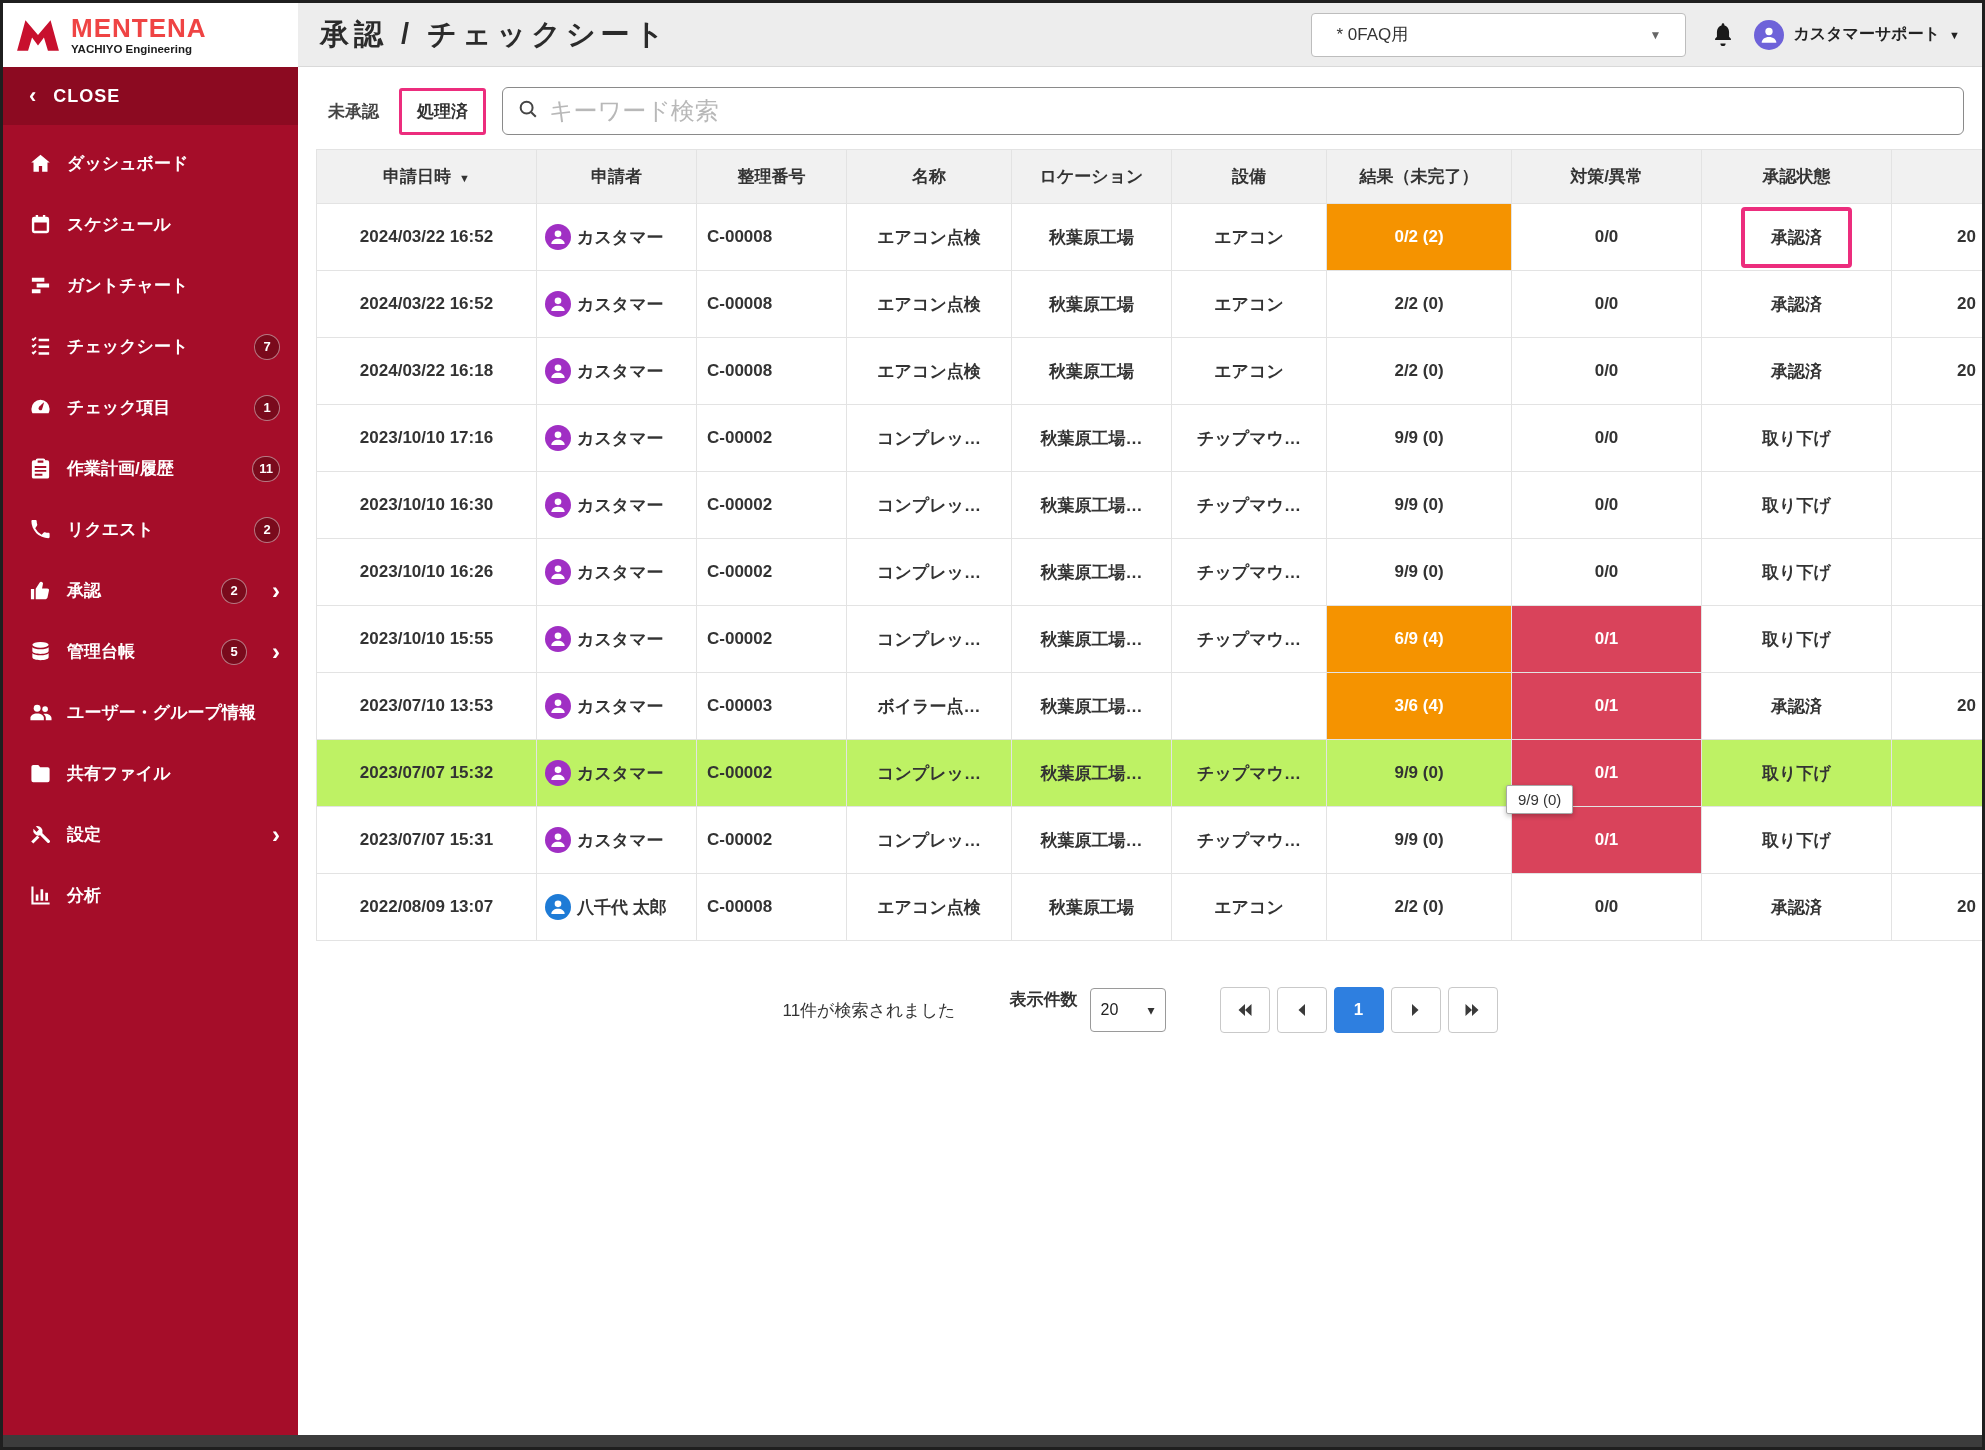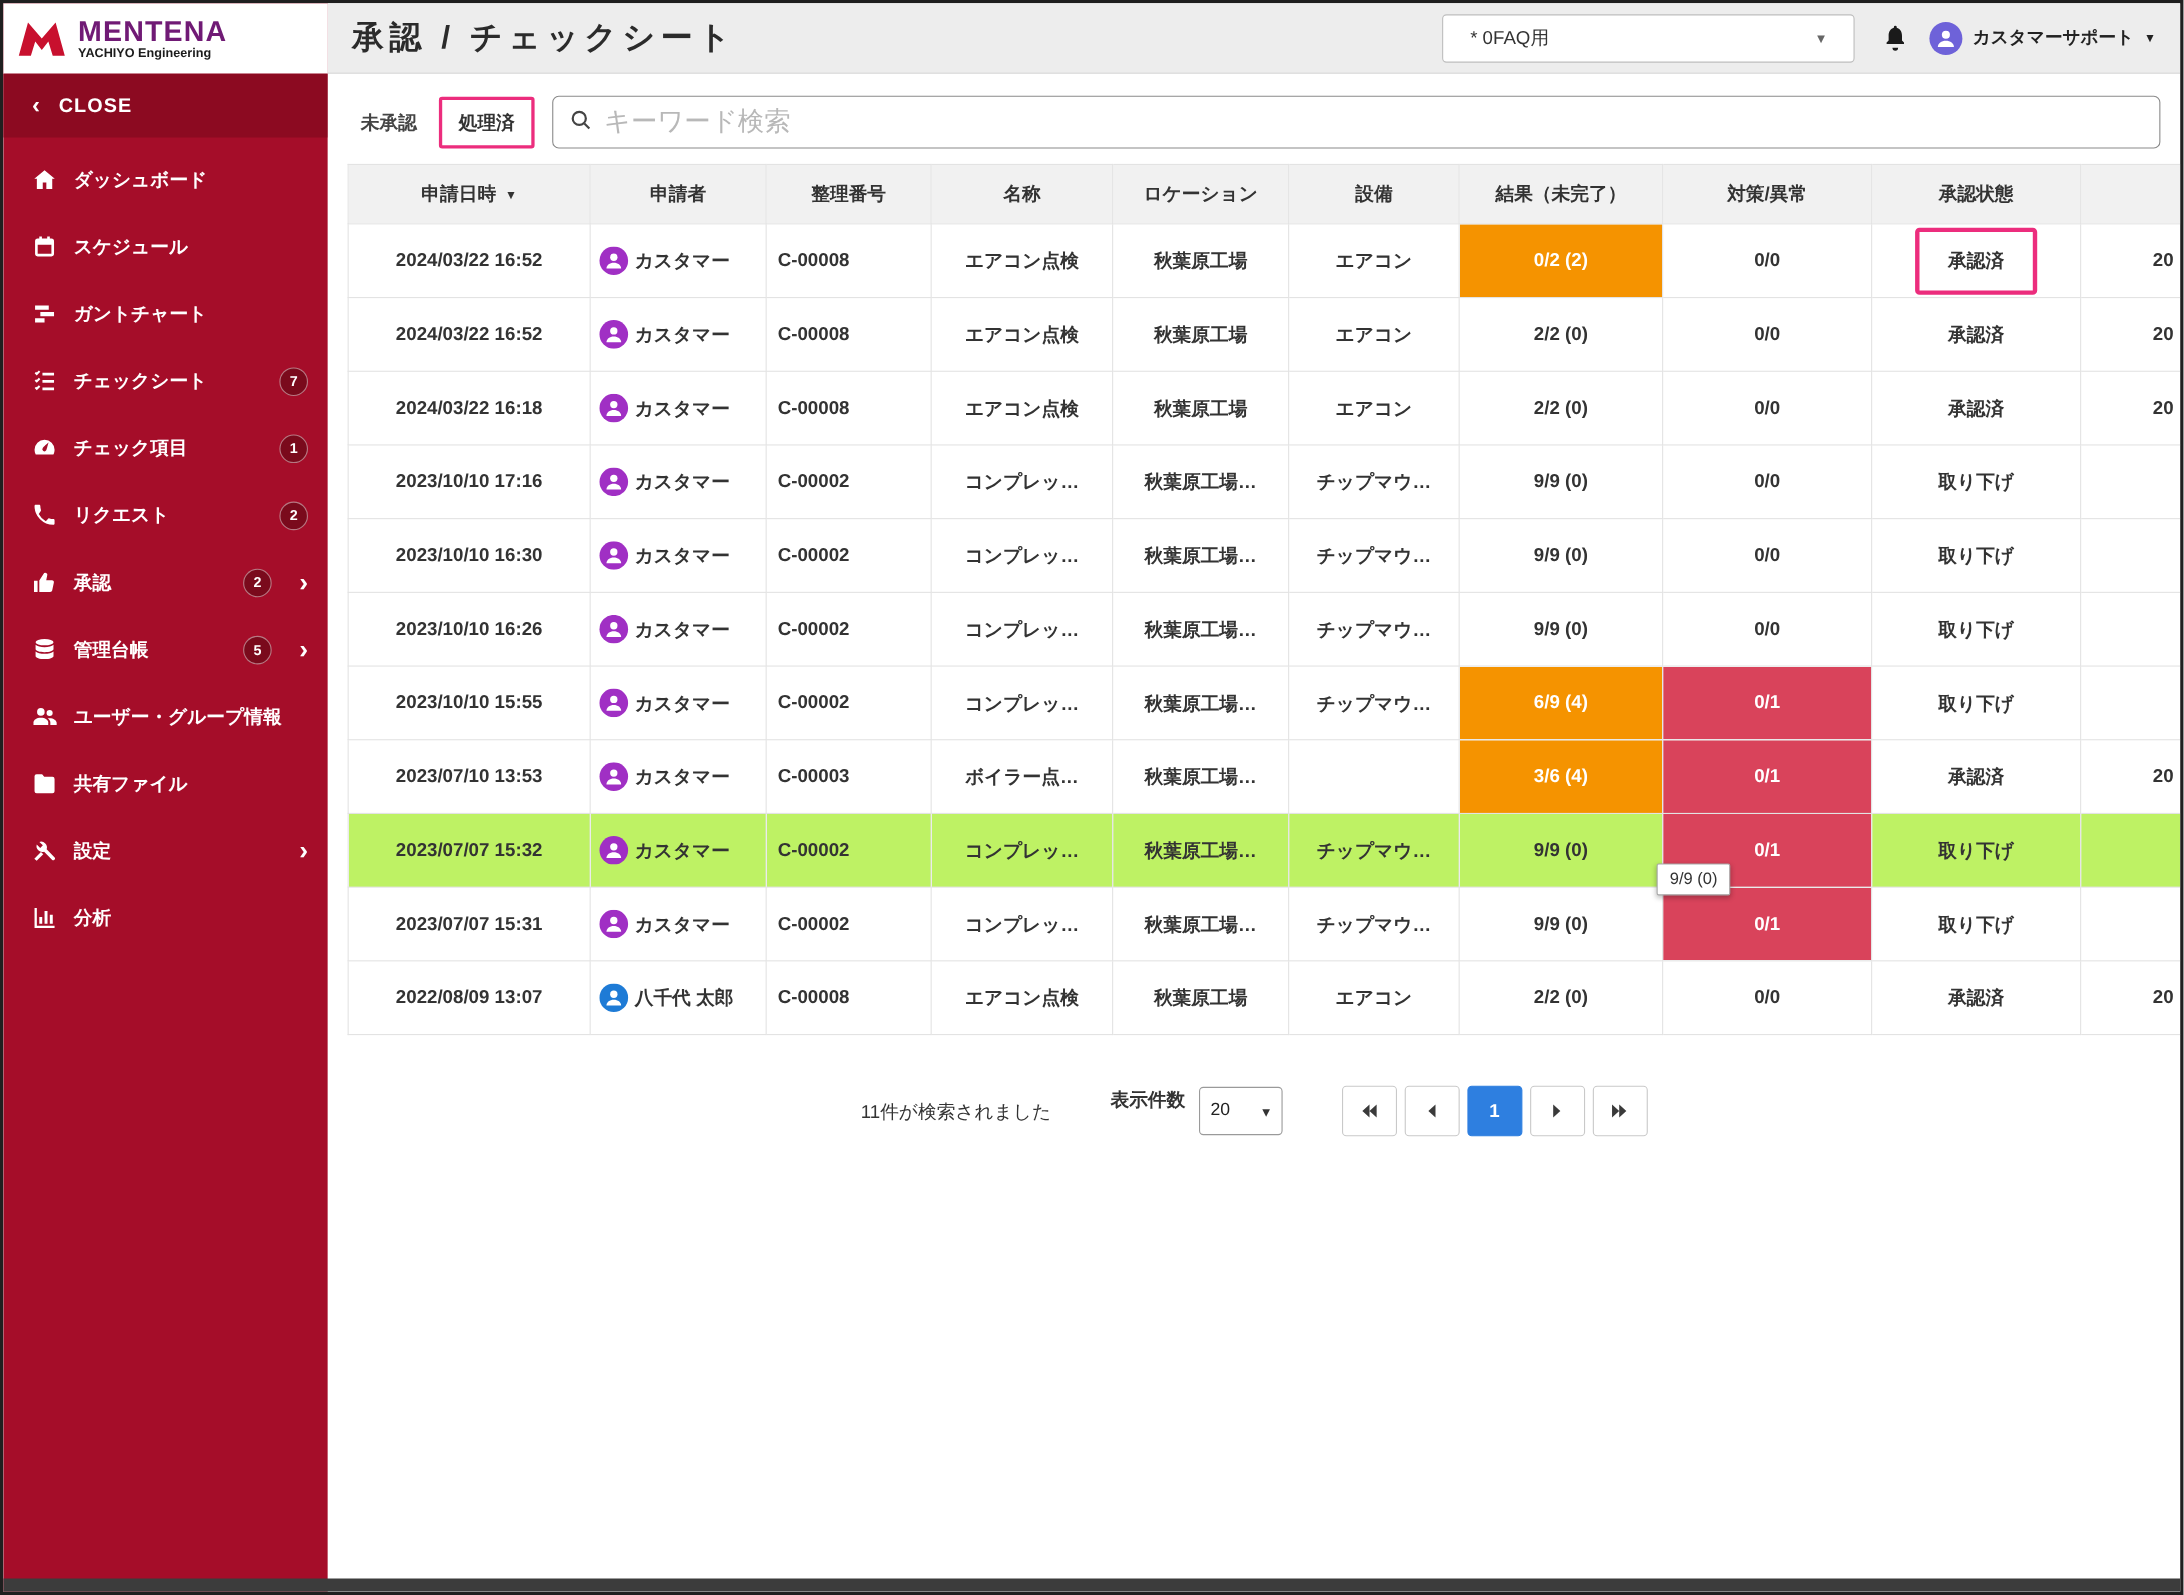--- a/index.html
+++ b/index.html
@@ -8,21 +8,21 @@
 
   .page { width:1985px; height:1450px; background:#fff; border:3px solid #1f1f1f;
           position:relative; display:flex; overflow:hidden; }
   .bottom-strip { position:absolute; left:0; right:0; bottom:0; height:12px; background:#3c3c3c; z-index:60; }
 
   
   .sidebar { width:295px; flex:0 0 295px; background:#A50D29; display:flex; flex-direction:column; }
   .logo-area { height:64px; background:#fff; display:flex; align-items:center; gap:10px; padding:0 12px; }
   .logo-mark svg { display:block; }
   .brand-text { display:flex; flex-direction:column; line-height:1.05; }
-  .brand-name { font-size:26px; font-weight:800; color:#701a75; letter-spacing:1px; }
+  .brand-name { font-size:26px; font-weight:800; color:#ef4444; letter-spacing:1px; }
   .brand-sub { font-size:11.5px; font-weight:700; color:#1c1c1c; }
   .close-bar { height:58px; background:#8C0A21; color:#fff; display:flex; align-items:center; gap:16px;
                padding:0 26px; font-weight:700; font-size:18px; letter-spacing:1px; cursor:pointer; }
   .close-chevron { font-size:22px; font-weight:700; line-height:1; }
   .nav { flex:1; padding-top:8px; }
   .nav-item { height:61px; display:flex; align-items:center; gap:15px; padding:0 18px 0 26px;
               color:#fff; font-size:17px; font-weight:700; cursor:pointer; white-space:nowrap; }
   .nav-icon { width:23px; height:23px; flex:0 0 23px; }
   .nav-icon svg { width:100%; height:100%; fill:#fff; }
   .nav-spacer { flex:1; }
@@ -156,20 +156,28 @@
         <div class="nav-item">
           <span class="nav-icon"><svg viewBox="0 0 24 24">
               <path d="M12 4a9.5 9.5 0 0 0-9.5 9.5c0 1.6.4 3.2 1.1 4.5h16.8c.7-1.3 1.1-2.9 1.1-4.5A9.5 9.5 0 0 0 12 4zm1.6 10a2 2 0 0 1-3.3-2.3c.5-.8 4.8-4.6 5.5-5.1-.3.8-1.7 6.5-2.2 7.4z"></path>
             </svg></span>
           <span class="nav-label">チェック項目</span>
           <span class="nav-spacer"></span>
           <span class="nav-badge">1</span>
         </div>
         <div class="nav-item">
           <span class="nav-icon"><svg viewBox="0 0 24 24">
+              <path d="M9 1.5a2 2 0 0 0-2 2H5a2 2 0 0 0-2 2v15a2 2 0 0 0 2 2h14a2 2 0 0 0 2-2v-15a2 2 0 0 0-2-2h-2a2 2 0 0 0-2-2H9zm0 2.1h6v2.5H9zM6 9.5h12v2H6zm0 4h12v2H6zm0 4h8v2H6z"></path>
+            </svg></span>
+          <span class="nav-label">作業計画/履歴</span>
+          <span class="nav-spacer"></span>
+          <span class="nav-badge">11</span>
+        </div>
+        <div class="nav-item">
+          <span class="nav-icon"><svg viewBox="0 0 24 24">
               <path d="M6.5 10.8a15.6 15.6 0 0 0 6.7 6.7l2.2-2.3c.3-.3.8-.4 1.3-.3 1.1.4 2.3.6 3.6.6.7 0 1.2.5 1.2 1.2v3.1c0 .7-.5 1.2-1.2 1.2A17.8 17.8 0 0 1 2.5 3.2C2.5 2.5 3 2 3.7 2h3.1C7.5 2 8 2.5 8 3.2c0 1.3.2 2.5.6 3.6.1.4 0 .9-.3 1.3z"></path>
             </svg></span>
           <span class="nav-label">リクエスト</span>
           <span class="nav-spacer"></span>
           <span class="nav-badge">2</span>
         </div>
         <div class="nav-item">
           <span class="nav-icon"><svg viewBox="0 0 24 24">
               <path d="M2 10.5h3.4V21H2zM7 21h10.3c1 0 1.8-.7 2-1.6l1.5-7.2a2 2 0 0 0-2-2.4h-5.2l.9-4.3A1.9 1.9 0 0 0 11 4L7 10.2z"></path>
             </svg></span>

